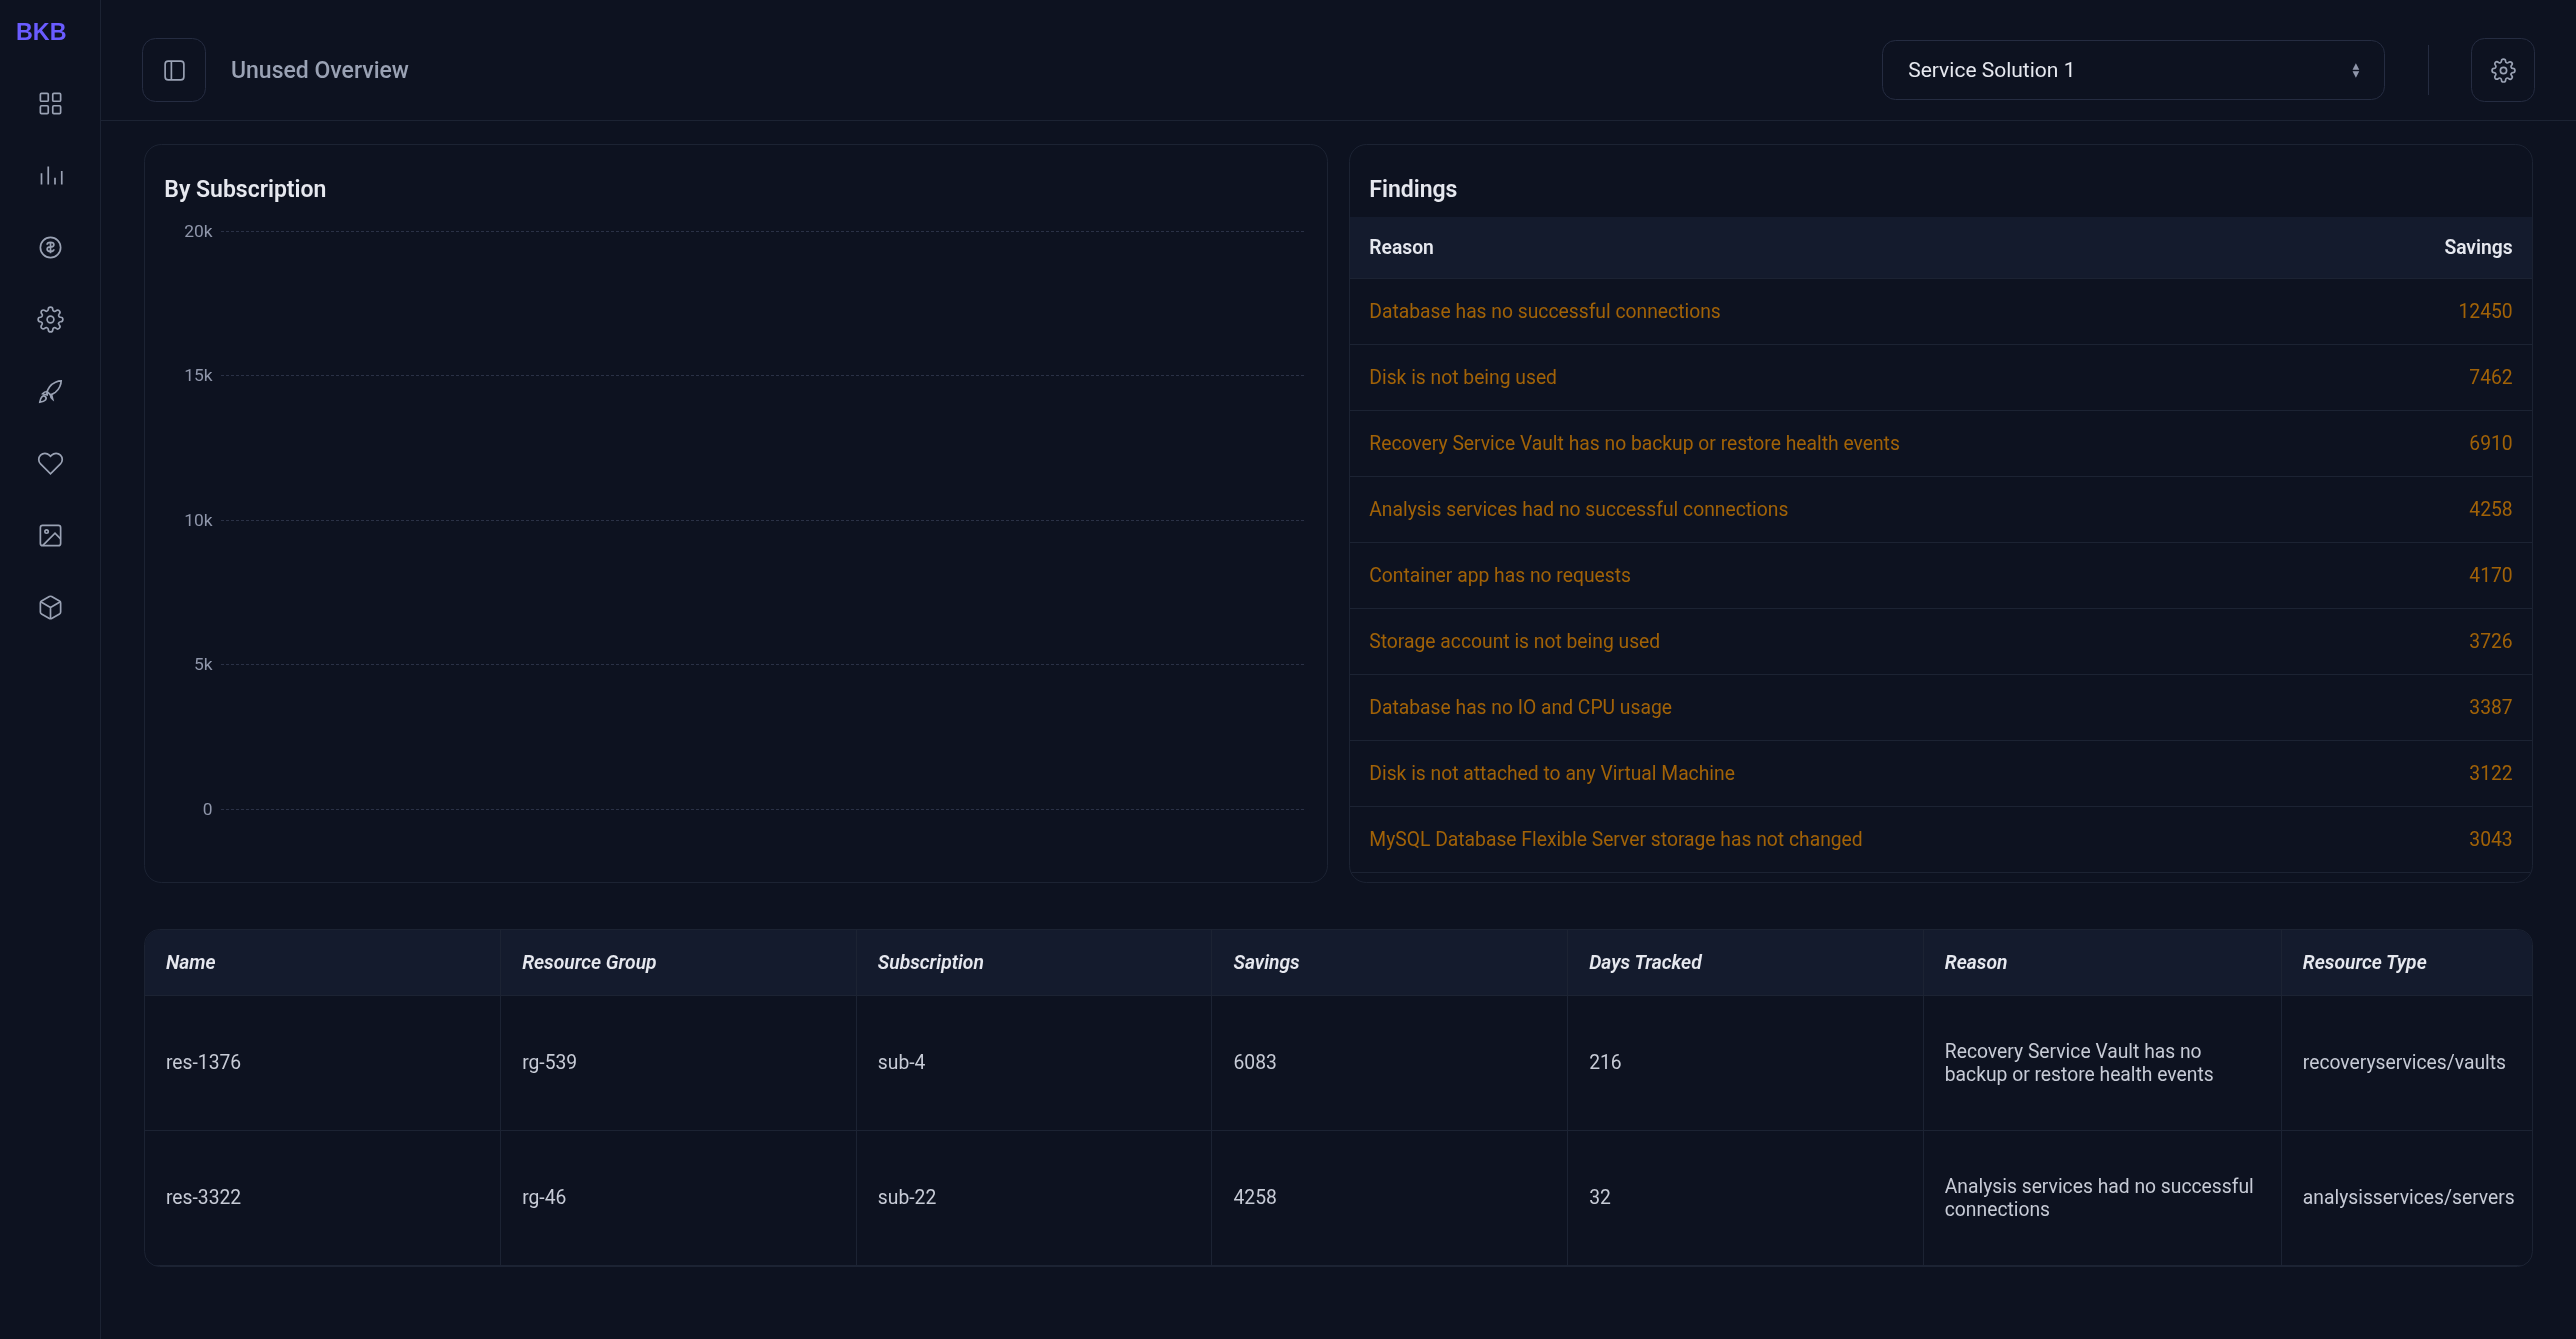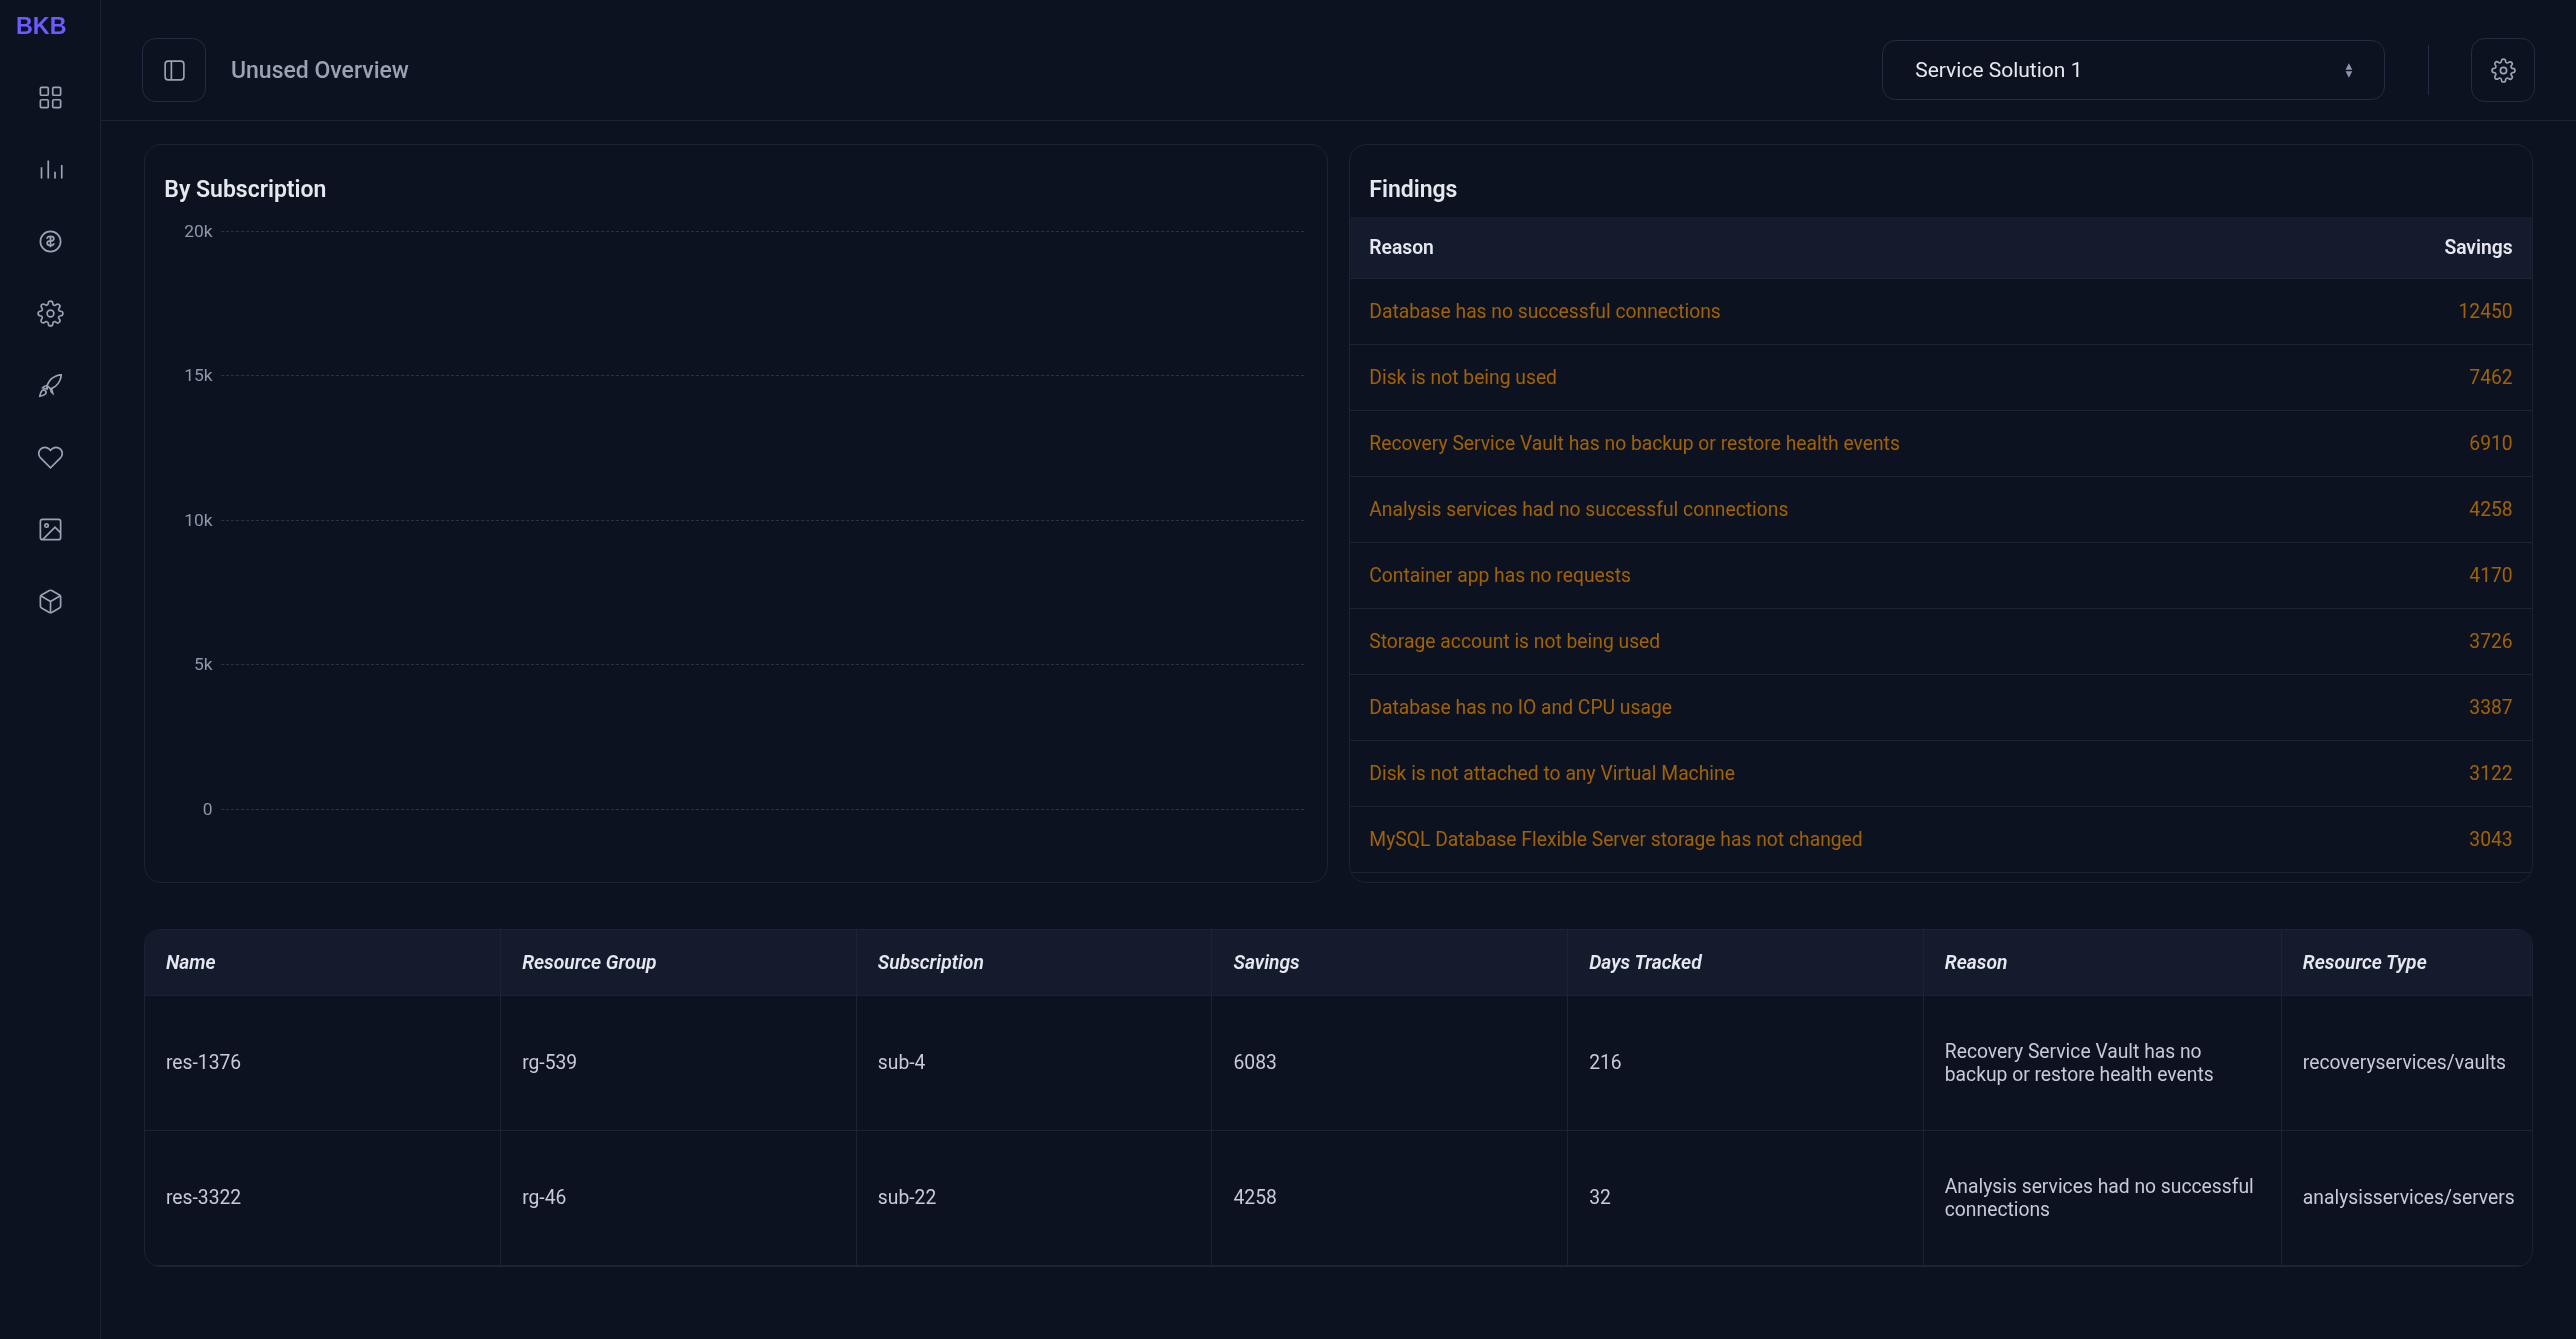--- a/index.html
+++ b/index.html
@@ -10,21 +10,21 @@
     font-size:12.6px;
     width:2576px;
     height:1340px;
     overflow:hidden;
   }
   
   .rail{
     position:fixed;left:0;top:0;bottom:0;width:101px;
     background:#0d1220;border-right:1px solid #1c2333;
     display:flex;flex-direction:column;align-items:center;
-    padding-top:13px;gap:43px;
+    padding-top:19px;gap:43px;
     z-index:10;
   }
   .rail .logo{width:68px;height:27px;display:flex;align-items:center;}
   .rail .railicon{width:29px;height:29px;display:flex;align-items:center;justify-content:center;color:#9aa2b4;cursor:pointer;}
   .rail .railicon svg{width:27px;height:27px;stroke:#9aa2b4;stroke-width:1.5;fill:none;}
   
   .hdr{
     position:fixed;left:101px;right:0;top:0;height:101px;
     border-bottom:1px solid #1c2333;
     display:flex;align-items:center;padding:0 41px;gap:25px;
@@ -32,21 +32,21 @@
   }
   .iconbtn{
     width:64px;height:64px;border:1px solid #252c41;border-radius:13.5px;
     display:flex;align-items:center;justify-content:center;cursor:pointer;
   }
   .iconbtn svg{width:25px;height:25px;stroke:#9aa2b4;stroke-width:1.6;fill:none;}
   .hdr-title{font-size:23px;color:#9aa2b4;font-weight:500;}
   .hdr-spacer{flex:1;}
   .select{
     height:60px;min-width:503px;border:1px solid #252c41;border-radius:13.5px;
-    display:flex;align-items:center;padding:0 32px;color:#e6e8ef;font-size:21px;
+    display:flex;align-items:center;padding:0 25px;color:#e6e8ef;font-size:21px;
     cursor:pointer;justify-content:space-between;gap:19.3px;
   }
   .select .chev{color:#8f96aa;font-size:13.5px;line-height:7.7px;}
   .vdiv{width:1px;height:50px;background:#252c41;margin:0 17.4px;}
   
   .main{
     position:absolute;left:101px;right:0;top:101px;
     padding:43px;
     display:flex;flex-direction:column;gap:46px;
   }

